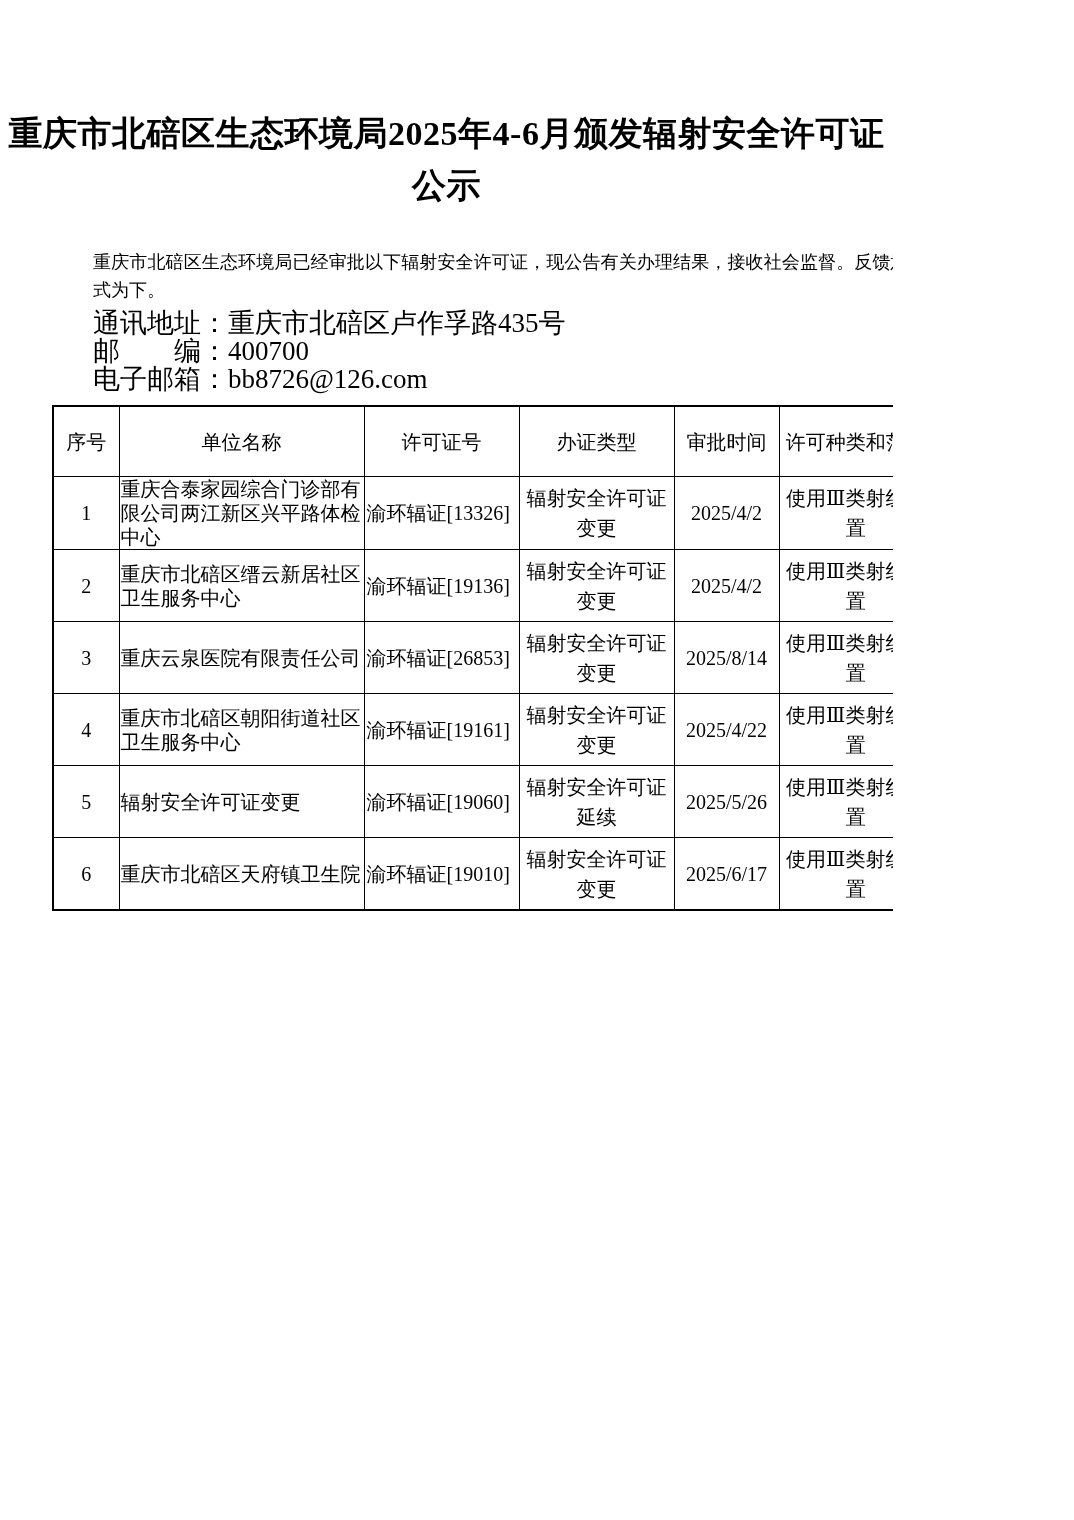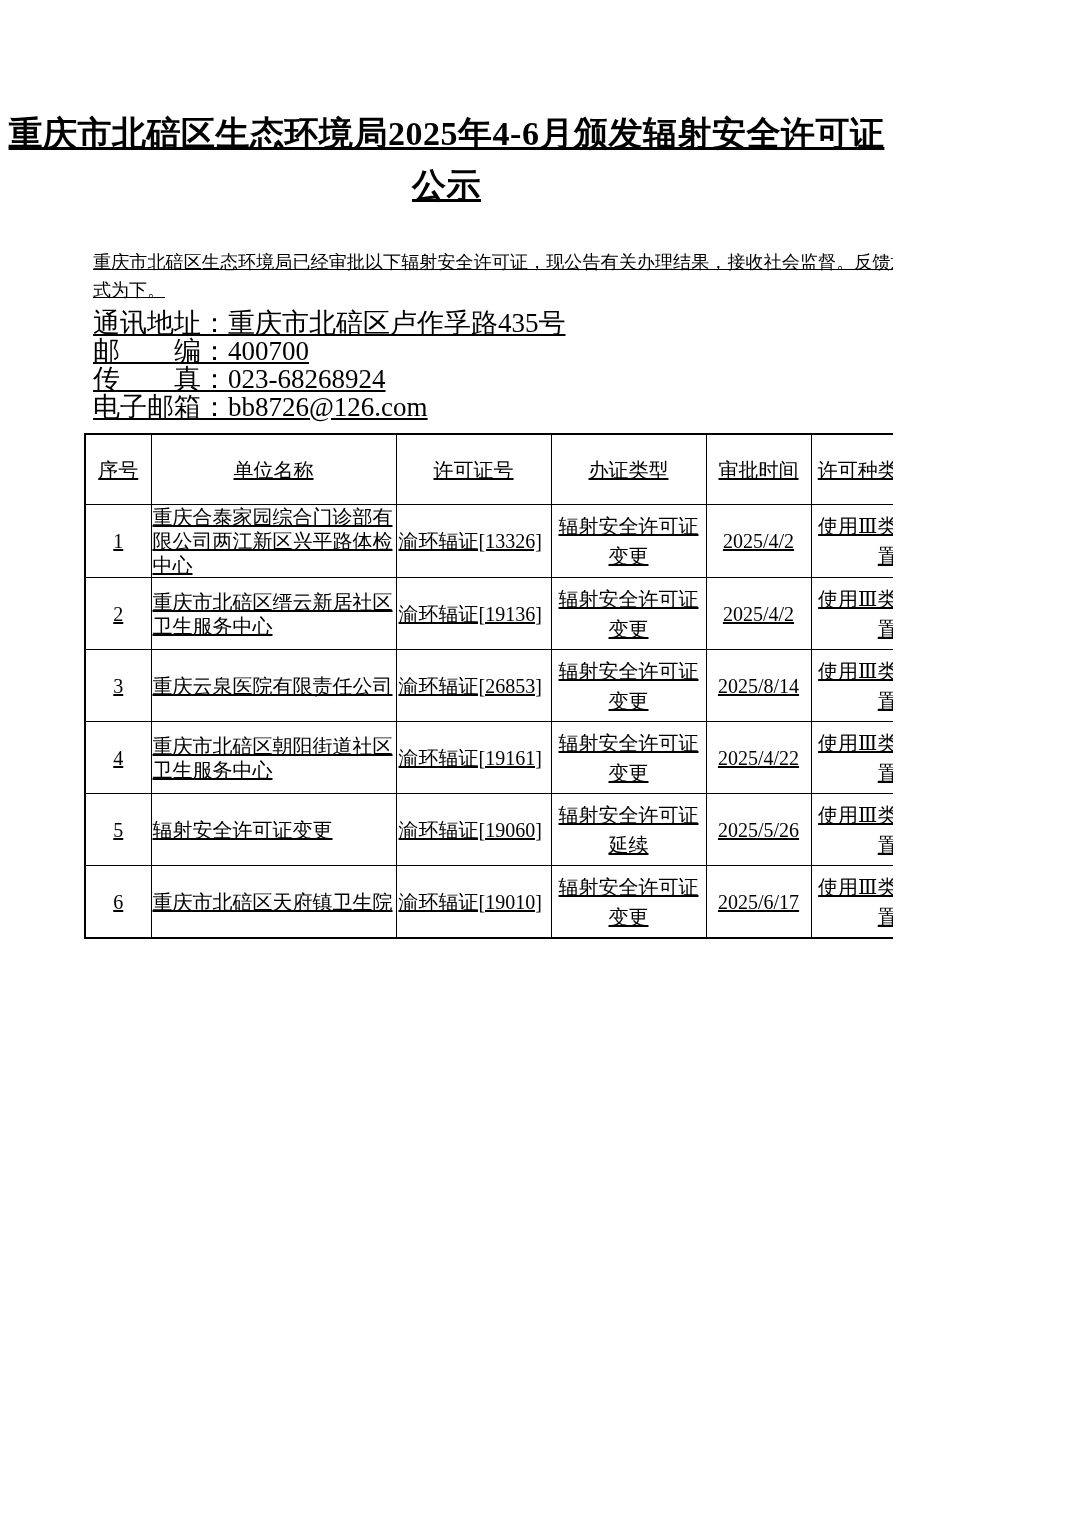--- a/index.html
+++ b/index.html
@@ -8,21 +8,20 @@
     background: #ffffff;
     color: #000000;
     font-family: "Liberation Serif", "DejaVu Serif", serif;
   }
   .page {
     position: relative;
     width: 893px;
     height: 1520px;
     background: #ffffff;
     overflow: hidden;
-    text-decoration: underline;
   }
   .title {
     margin: 0;
     padding-top: 108px;
     text-align: center;
     font-size: 34px;
     line-height: 52px;
     font-weight: 700;
     letter-spacing: 0.5px;
   }
@@ -38,21 +37,21 @@
   }
   .contact {
     margin-top: 5px;
   }
   .contact-line {
     font-size: 27px;
     line-height: 28px;
     white-space: pre;
   }
   table.licenses {
-    margin: 12px 0 0 84px;
+    margin: 12px 0 0 52px;
     width: 880px;
     table-layout: fixed;
     border-collapse: collapse;
     border: 2px solid #000000;
   }
   th, td {
     border: 1px solid #000000;
     font-size: 20px;
     font-weight: 400;
     padding: 0;
@@ -97,21 +96,20 @@
 
 <div class="page">
 
   <h1 class="title">重庆市北碚区生态环境局2025年4-6月颁发辐射安全许可证公示</h1>
 
   <div class="intro-block">
     <p class="para">重庆市北碚区生态环境局已经审批以下辐射安全许可证，现公告有关办理结果，接收社会监督。反馈意见受理方式为下。</p>
     <div class="contact">
       <div class="contact-line">通讯地址：重庆市北碚区卢作孚路435号</div>
       <div class="contact-line">邮　　编：400700</div>
-      <div class="contact-line">传　　真：023-68268924</div>
       <div class="contact-line">电子邮箱：bb8726@126.com</div>
     </div>
   </div>
 
   <table class="licenses">
     <colgroup>
       <col class="c-no">
         <col class="c-unit">
         <col class="c-lic">
         <col class="c-type">

